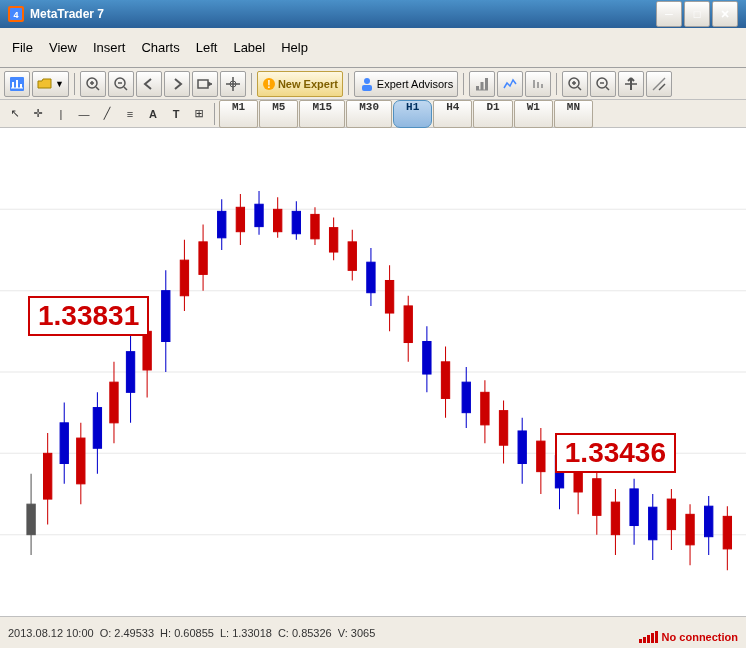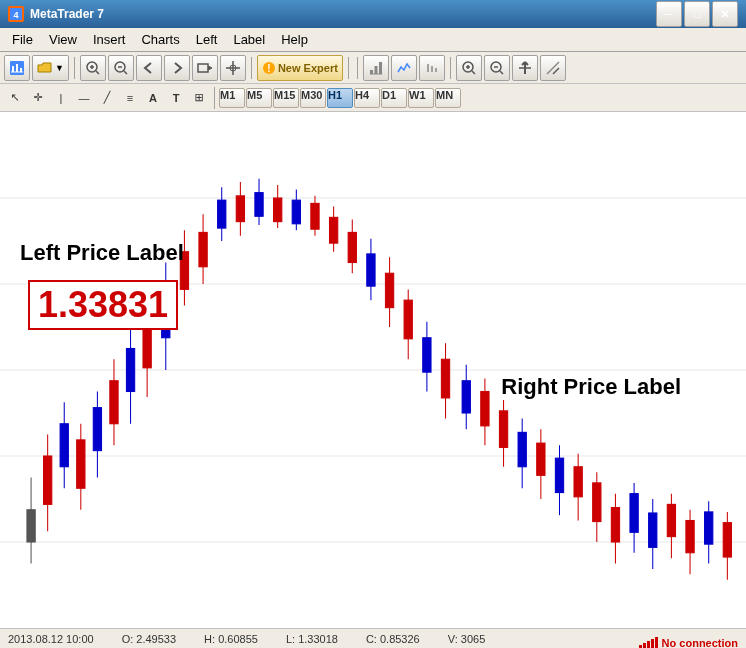--- a/index.html
+++ b/index.html
@@ -16,21 +16,21 @@
       color: white;
       font-size: 12px;
       font-weight: bold;
     }
     .title-bar-left { display: flex; align-items: center; gap: 6px; }
     .title-bar-icon { width: 16px; height: 16px; background: #ff6600; border-radius: 2px; display: flex; align-items: center; justify-content: center; font-size: 10px; }
     .title-bar-controls { display: flex; gap: 2px; }
 
     
     .menu-bar {
-      height: 24px;
+      height: 40px;
       background: #f0ece4;
       display: flex;
       align-items: center;
       padding: 0 4px;
       border-bottom: 1px solid #a0a0a0;
       font-size: 13px;
     }
     .menu-item {
       padding: 2px 8px;
       cursor: pointer;
@@ -77,55 +77,56 @@
     .tb2-btn {
       height: 22px; min-width: 22px; padding: 0 3px;
       background: transparent;
       border: 1px solid transparent;
       cursor: pointer;
       display: flex; align-items: center; justify-content: center;
       font-size: 11px; color: #333;
       border-radius: 2px;
     }
     .timeframe-btn {
-      height: 20px; min-width: 26px; padding: 0 0;
+      height: 28px; min-width: 26px; padding: 0 12px;
       background: linear-gradient(to bottom, #ffffff, #e8e4dc);
       border: 1px solid #b0a898;
       cursor: pointer;
       font-size: 11px; font-weight: bold; color: #333;
       border-radius: 2px;
+      font-family: Liberation Mono, monospace;
     }
     .timeframe-btn.active {
       background: linear-gradient(to bottom, #c0d8f0, #90b8e0);
-      border-color: #5090c0; color: #003060;
+      border-color: #5090c0; color: #003060; border-radius: 7px;
     }
 
     
     .status-bar {
-      height: 20px;
+      height: 32px;
       background: #f0ece4;
       border-top: 1px solid #c0c0c0;
       display: flex;
       align-items: center;
       padding: 0 8px;
       font-size: 11px;
       color: #333;
-      gap: 28px;
+      gap: 6px;
     }
     .status-item { display: flex; align-items: center; gap: 3px; }
     .no-connection { color: #cc0000; font-weight: bold; margin-left: auto; }
     .signal-bars { display: flex; align-items: flex-end; gap: 1px; margin-right: 4px; }
     .signal-bar { width: 3px; background: #cc0000; }
 
     
     .price-label {
       position: absolute;
       border: 2px solid #cc0000;
       padding: 2px 8px;
-      font-size: 36px;
+      font-size: 28px;
       font-weight: bold;
       color: #cc0000;
       background: white;
       text-align: center;
     }
     .left-price-label-text {
       position: absolute;
       top: 128px; left: 20px;
       font-size: 22px;
       font-weight: bold;
@@ -239,20 +240,27 @@
     </div>
     <div class="tb-separator"></div>
     <div class="tb-btn tb-btn-special">
       <svg width="14" height="14" viewBox="0 0 14 14">
           <circle cx="7" cy="7" r="6" fill="#ffa500"></circle>
           <text x="7" y="11" text-anchor="middle" fill="white" font-size="10" font-weight="bold">!</text>
         </svg>
       <span>New Expert</span>
     </div>
     <div class="tb-separator"></div>
+    <div class="tb-btn">
+      <svg width="16" height="16" viewBox="0 0 16 16">
+          <circle cx="8" cy="5" r="3" fill="#4488ff"></circle>
+          <rect x="3" y="9" width="10" height="6" rx="2" fill="#4488ff"></rect>
+        </svg>
+      <span>Expert Advisors</span>
+    </div>
     <div class="tb-separator"></div>
     <div class="tb-btn">
       <svg width="16" height="16" viewBox="0 0 16 16">
           <rect x="2" y="10" width="3" height="4" fill="#888"></rect>
           <rect x="6.5" y="6" width="3" height="8" fill="#888"></rect>
           <rect x="11" y="2" width="3" height="12" fill="#888"></rect>
           <line x1="2" y1="14" x2="14" y2="14" stroke="#888" stroke-width="1"></line>
         </svg>
     </div>
     <div class="tb-btn">
@@ -444,28 +452,29 @@
       <line x1="666" y1="430" x2="666" y2="370" stroke="#cc0000" stroke-width="1"></line>
       <rect x="662" y="380" width="8" height="30" fill="#cc0000" stroke="#cc0000"></rect>
 
       <line x1="684" y1="420" x2="684" y2="362" stroke="#0000cc" stroke-width="1"></line>
       <rect x="680" y="372" width="8" height="30" fill="#0000cc" stroke="#0000cc"></rect>
 
       <line x1="702" y1="435" x2="702" y2="372" stroke="#cc0000" stroke-width="1"></line>
       <rect x="698" y="382" width="8" height="32" fill="#cc0000" stroke="#cc0000"></rect>
     </svg>
 
-    <div class="left-price-label-text" style="position:absolute; top:128px; left:20px; font-size:22px; font-weight:bold; color:#000;">Left Price Label</div>
 
     <div class="price-label" style="position:absolute; top:168px; left:28px;">
       <span>1.33831</span>
     </div>
 
-    <div style="position:absolute; top:262px; right:65px; font-size:22px; font-weight:bold; color:#000;">Right Price Label</div>
-
+
+    <div class="price-label" style="position:absolute; top:305px; right:70px;">
+      <span>1.33436</span>
+    </div>
   </div>
 
   <div class="status-bar">
     <span class="status-item">2013.08.12 10:00</span>
     <span class="status-item">O: 2.49533</span>
     <span class="status-item">H: 0.60855</span>
     <span class="status-item">L: 1.33018</span>
     <span class="status-item">C: 0.85326</span>
     <span class="status-item">V: 3065</span>
     <span style="margin-left:auto; display:flex; align-items:center;margin-top:8px;">

